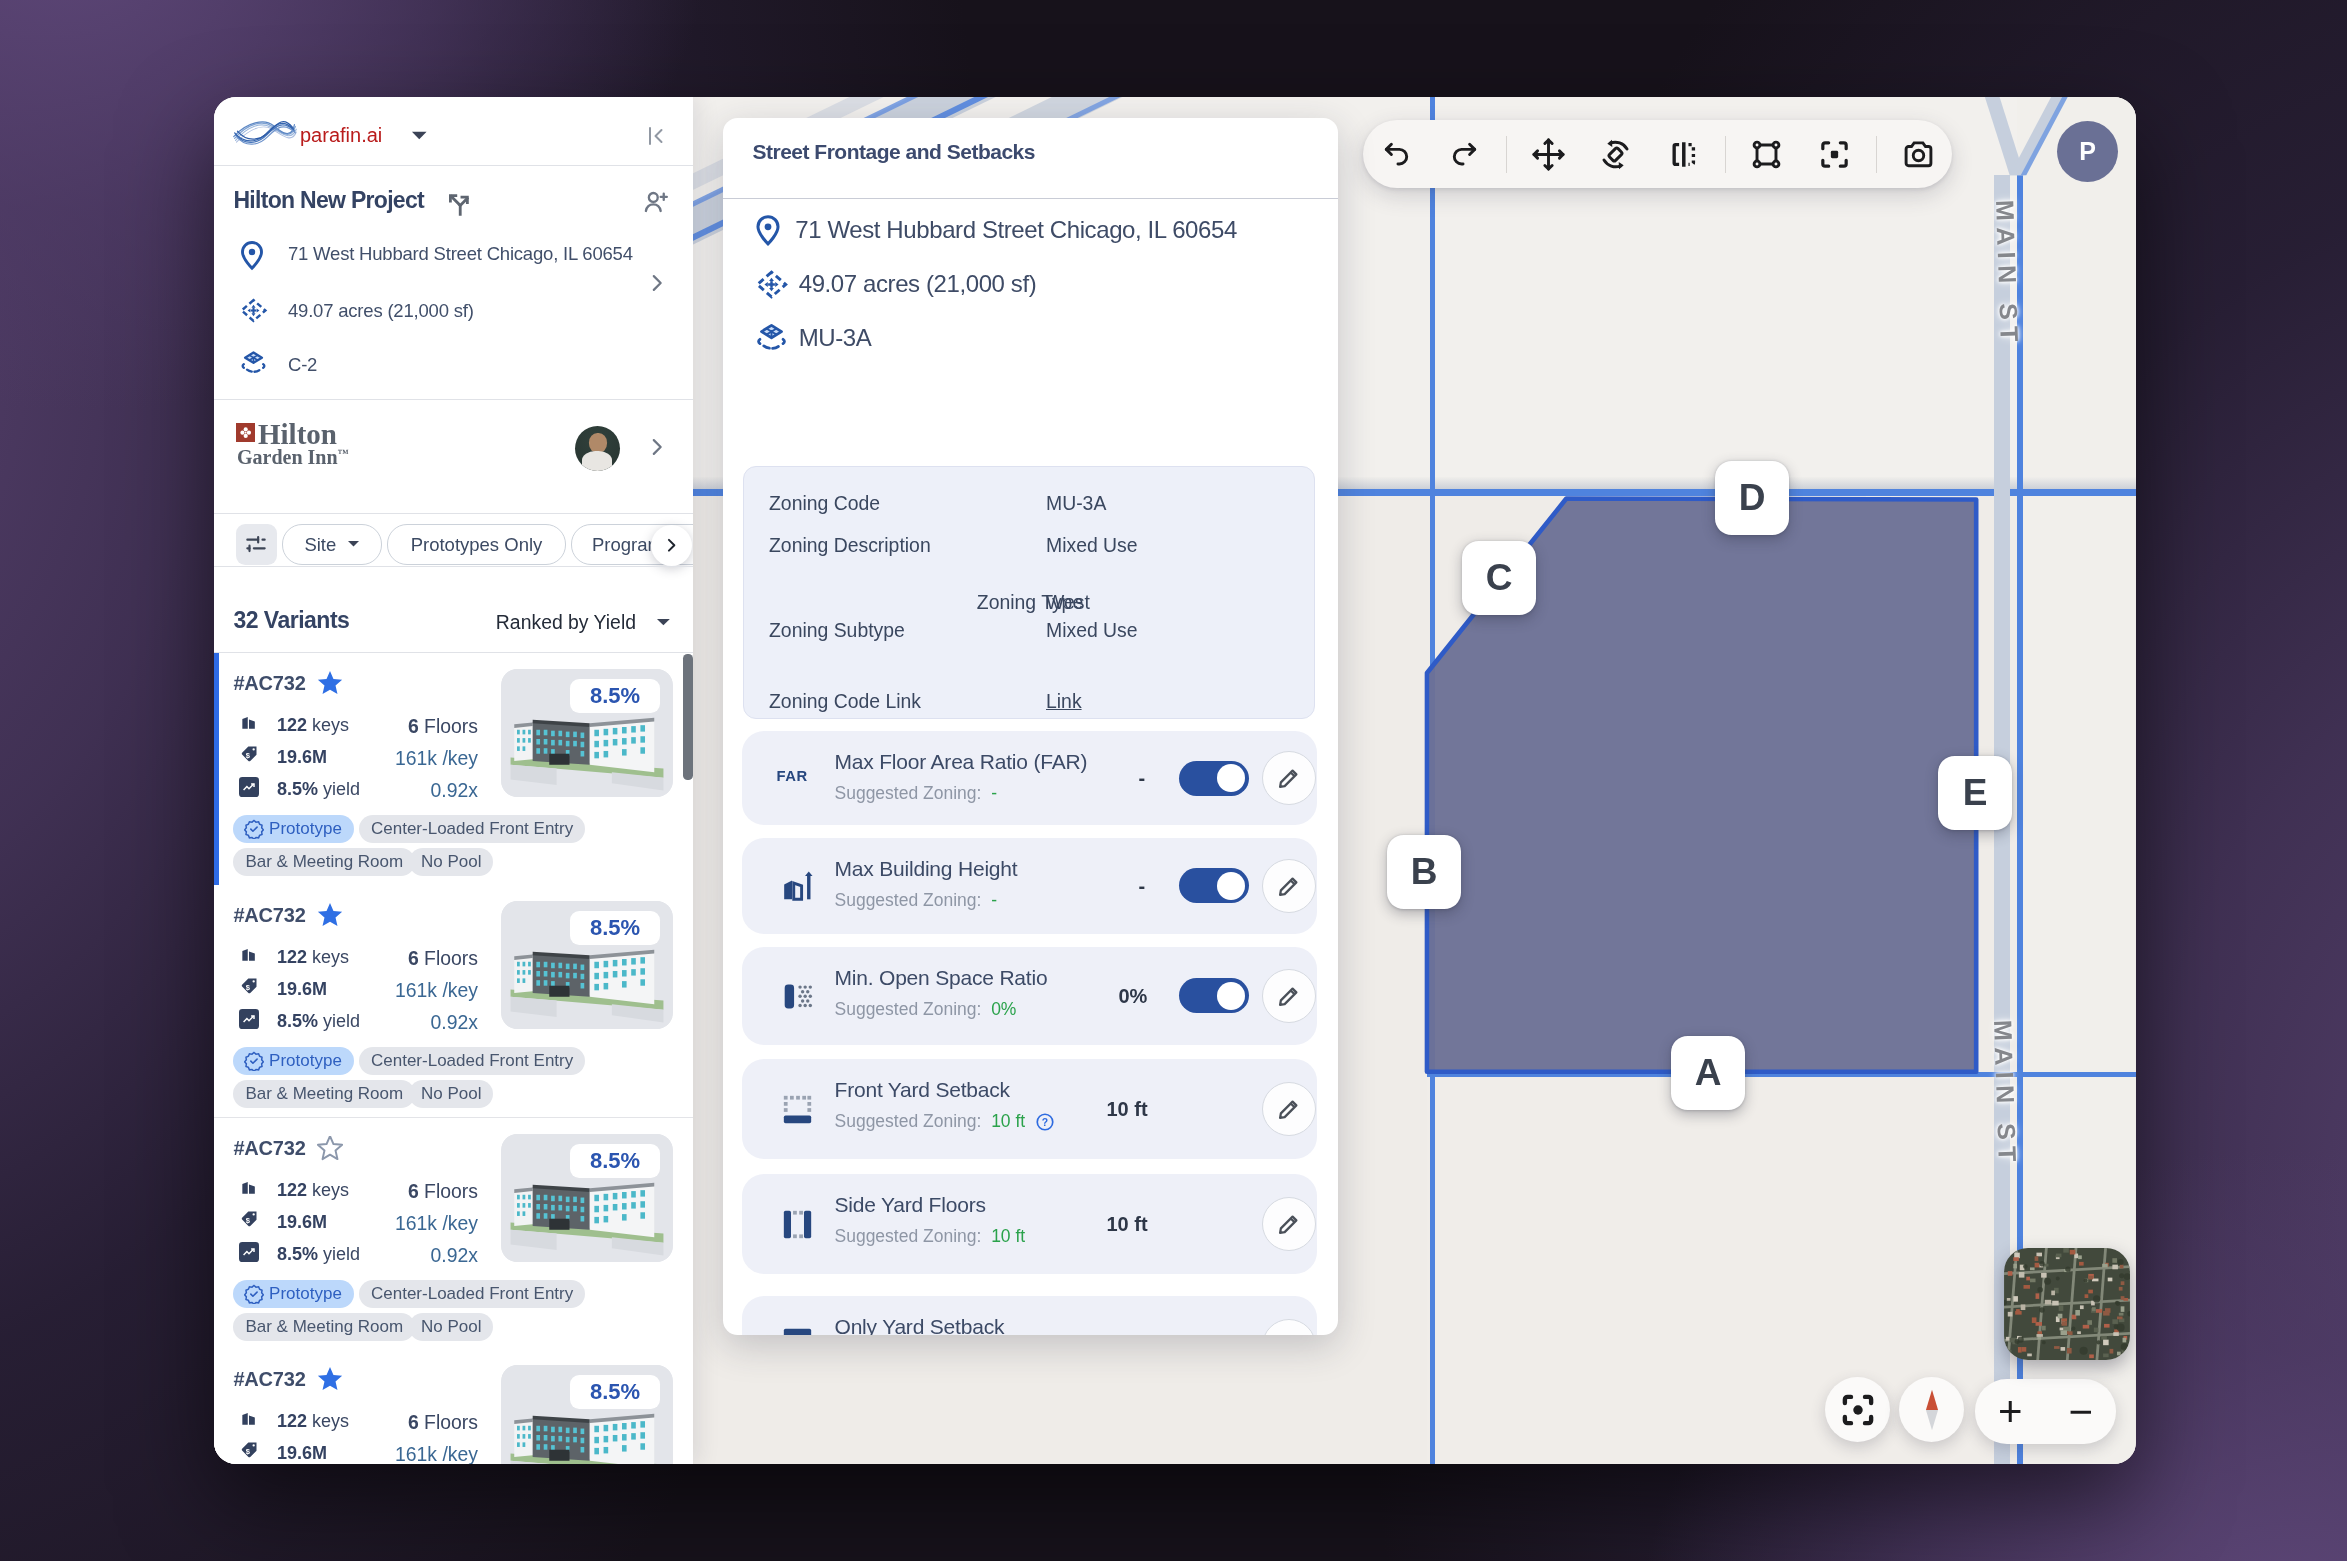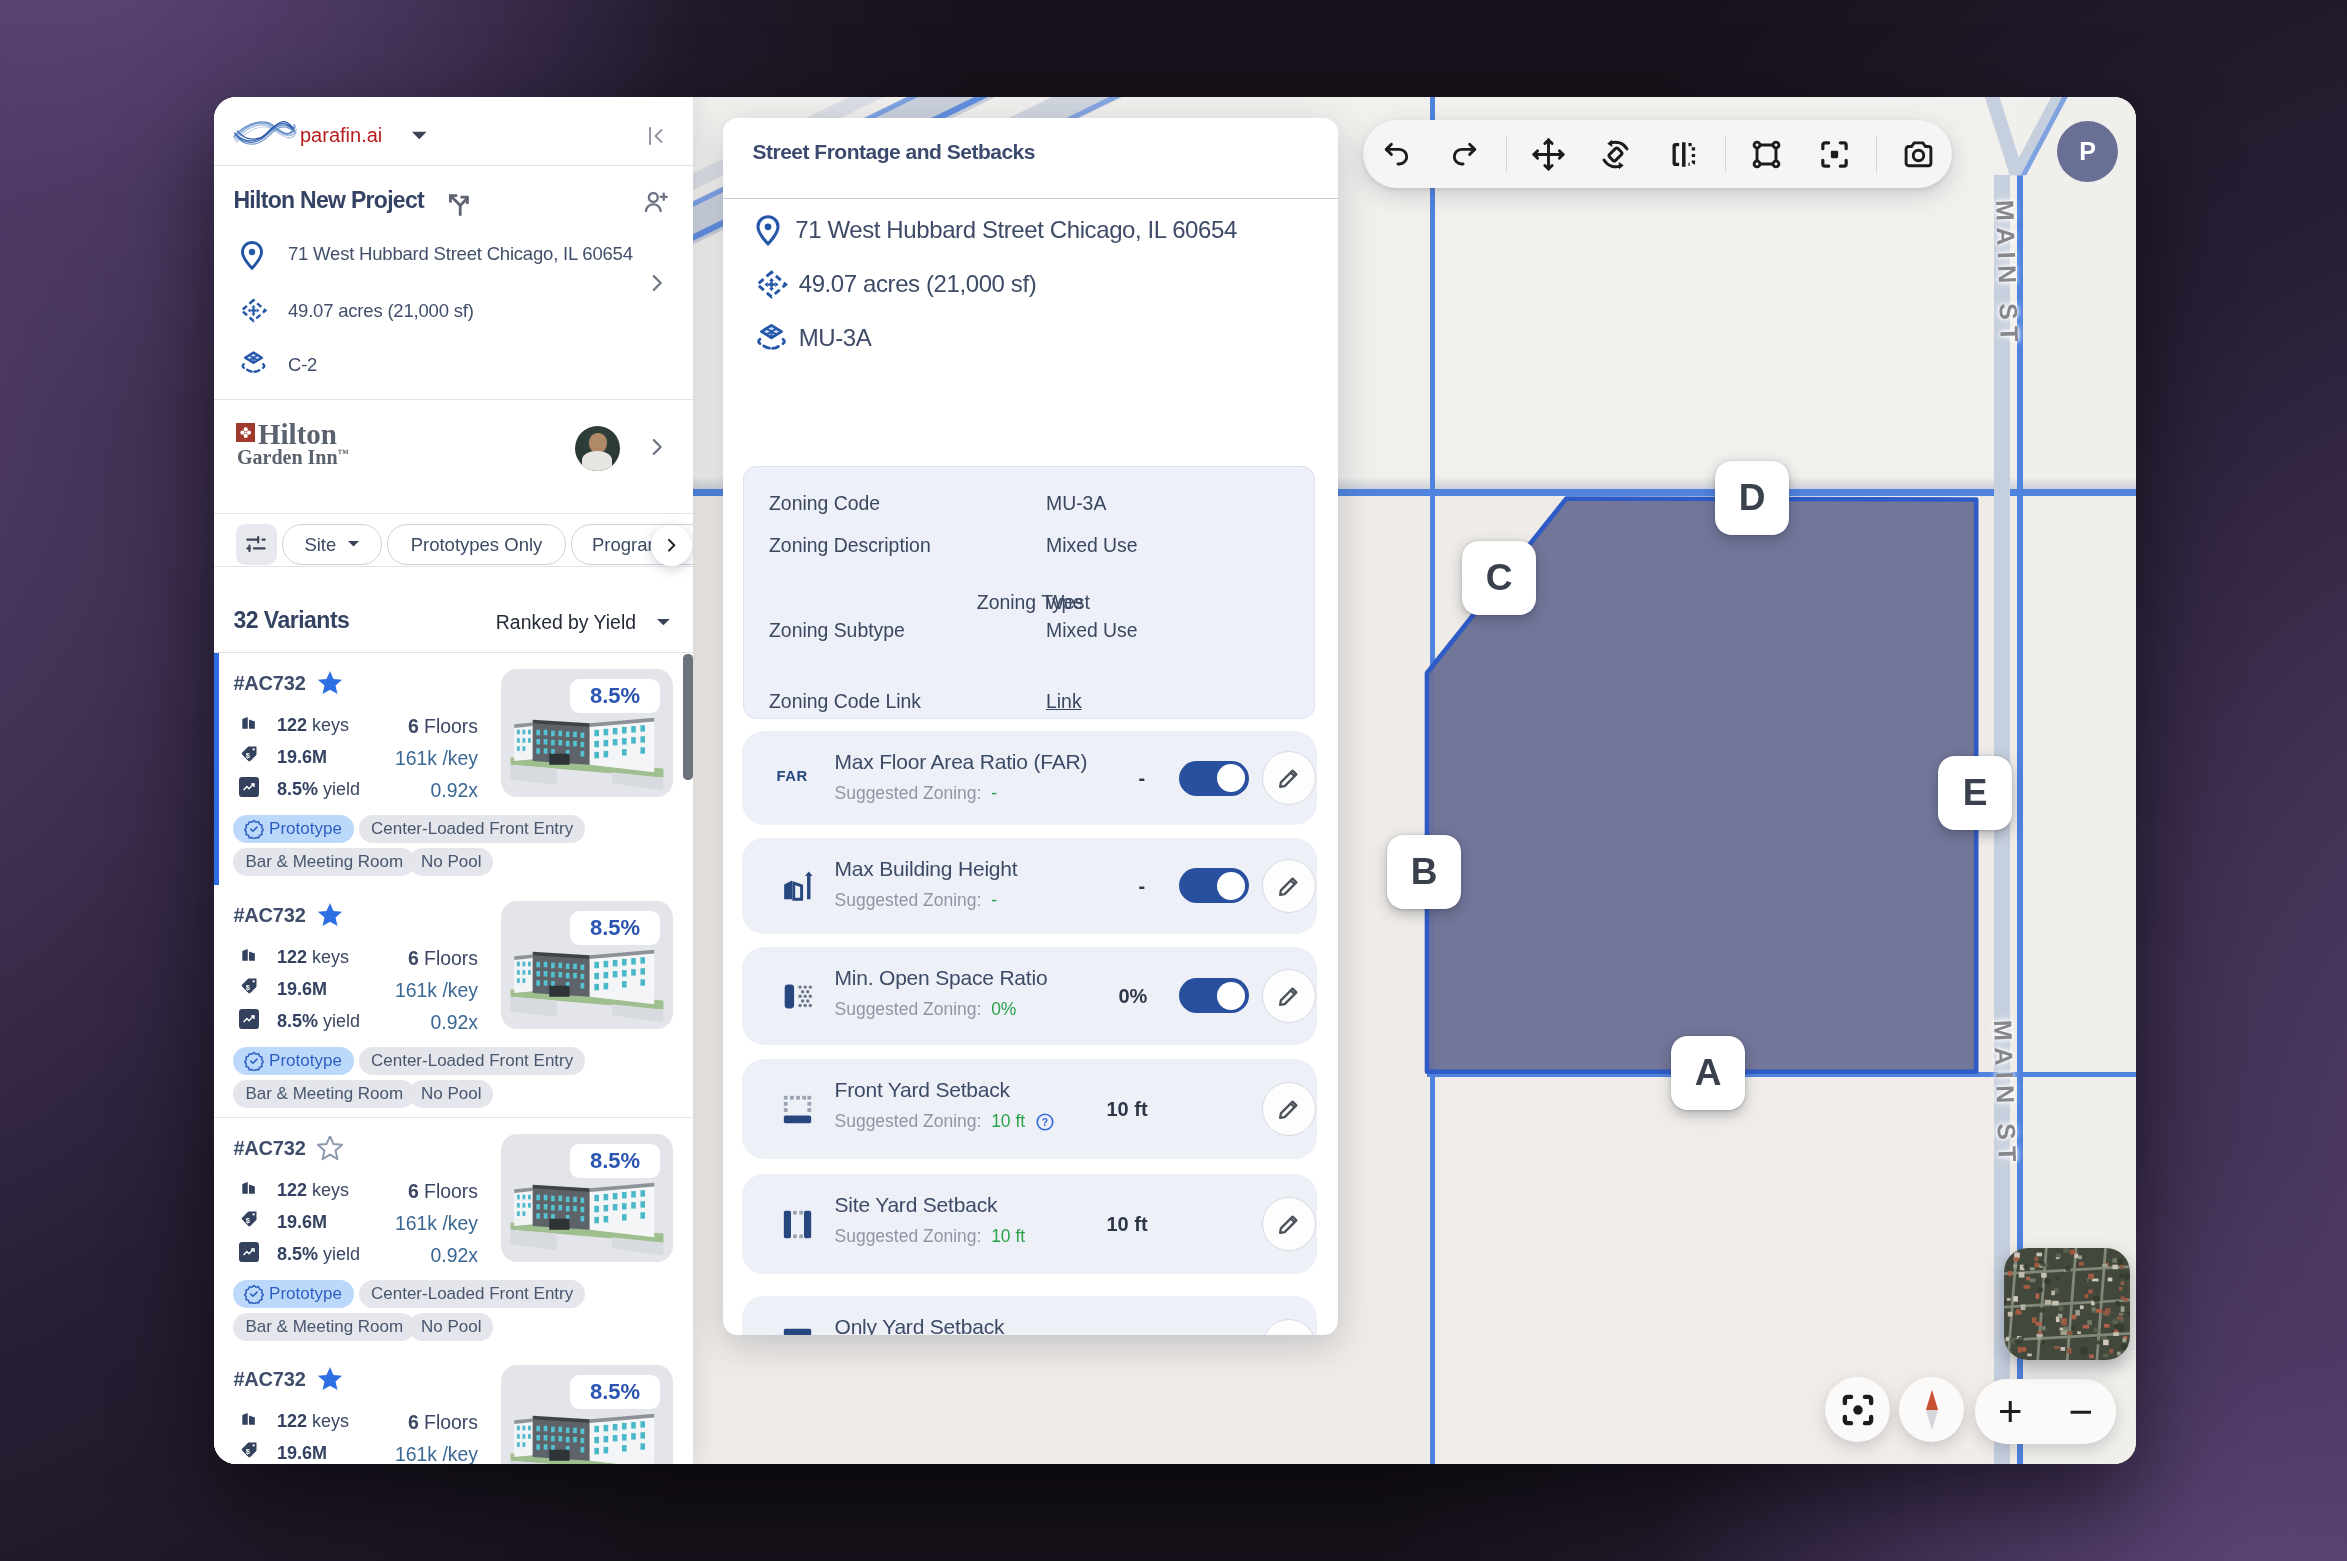--- a/index.html
+++ b/index.html
@@ -537,21 +537,21 @@
       <svg width="41" height="41" viewBox="0 0 24 24" style="position:absolute;left:35px;top:29.5px;">
           <g fill="#9aa3b2">
             <rect x="9.4" y="4" width="2.2" height="2.2"></rect>
             <rect x="13" y="4" width="2.2" height="2.2"></rect>
             <rect x="9.4" y="17.8" width="2.2" height="2.2"></rect>
             <rect x="13" y="17.8" width="2.2" height="2.2"></rect>
           </g>
           <rect x="4" y="4" width="4.2" height="16" rx="1" fill="#27477f"></rect>
           <rect x="15.8" y="4" width="4.2" height="16" rx="1" fill="#27477f"></rect>
         </svg>
-      <div class="ftitle">Site Yard Setback</div>
+      <div class="ftitle">Side Yard Floors</div>
       <div class="fsub">Suggested Zoning:&nbsp; <span class="gv">10 ft</span></div>
       <div class="fval" style="left:365px;top:39px;">10 ft</div>
       <div class="pencilbtn" style="top:23px;">
           <svg width="26" height="26" viewBox="0 0 24 24" fill="none" stroke="#4a5059" stroke-width="2.1" stroke-linecap="round" stroke-linejoin="round">
             <path d="M15.3 5.2l3.5 3.5L8 19.5l-4.2.7.7-4.2zM13.6 6.9l3.5 3.5"></path>
           </svg>
         </div>
     </div>
     <div class="farcard" style="top:1178px;height:100px;">
       <svg width="41" height="41" viewBox="0 0 24 24" style="position:absolute;left:35px;top:26px;">

